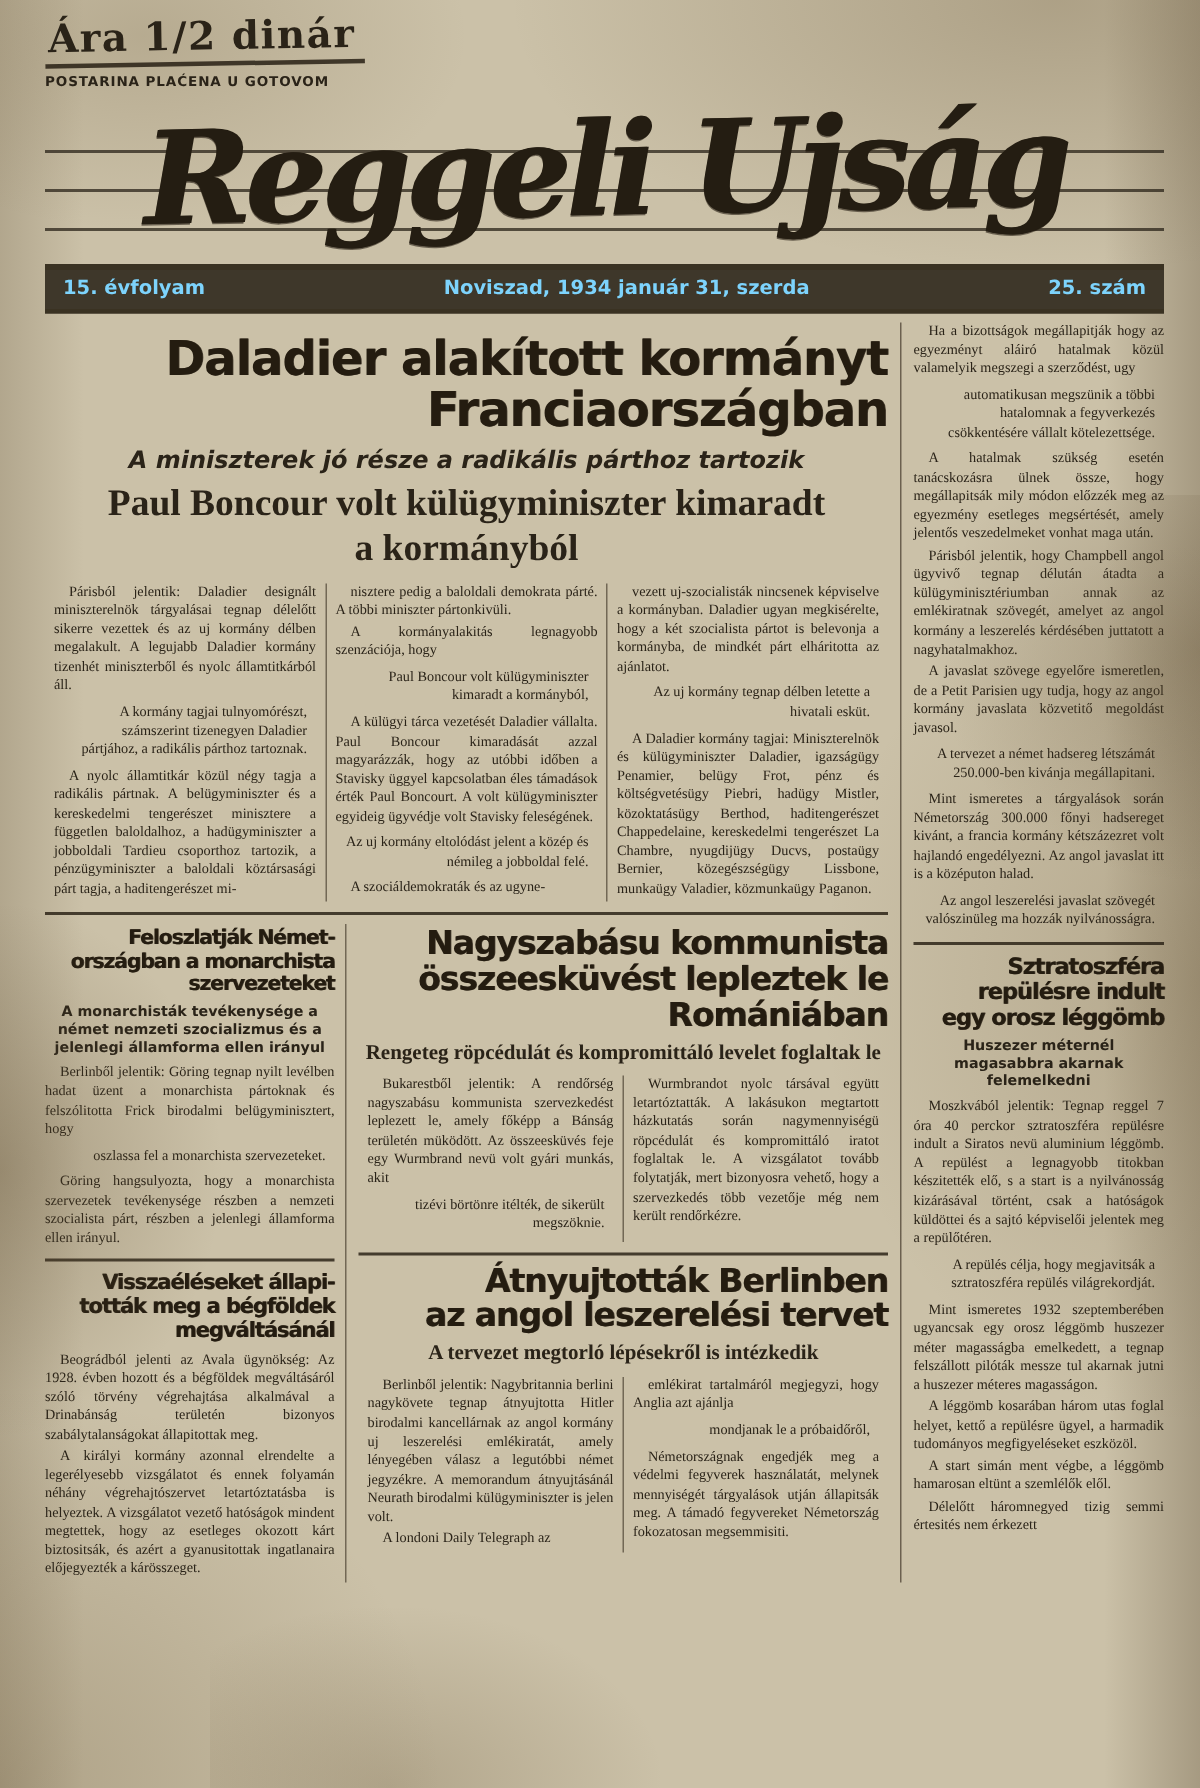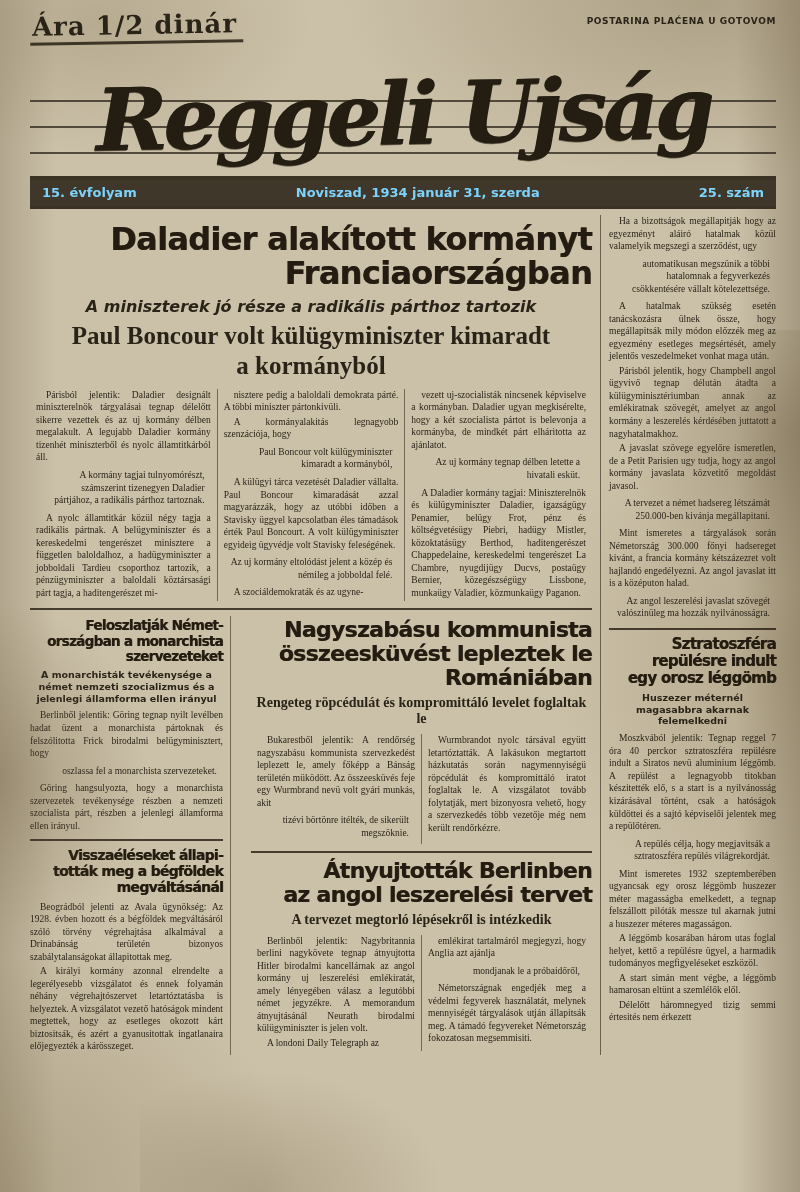--- a/index.html
+++ b/index.html
@@ -19,21 +19,21 @@
     padding:10px 24px 14px 30px;
   }
   .stain { position:absolute; pointer-events:none; }
   .stain1 { top:600px; left:0; width:150px; height:360px;
     background:radial-gradient(ellipse at 0% 50%, rgba(95,77,48,0.32), transparent 70%); }
   .stain2 { top:330px; right:0; width:180px; height:260px;
     background:radial-gradient(ellipse at 100% 40%, rgba(92,74,46,0.30), transparent 70%); }
   .stain3 { bottom:0; left:140px; width:300px; height:120px;
     background:radial-gradient(ellipse at 40% 100%, rgba(100,82,52,0.25), transparent 72%); }
 
-  .hdr { display:flex; justify-content:space-between; align-items:flex-start; height:46px; }
+  .hdr { display:flex; justify-content:space-between; align-items:flex-start; height:46px;flex-direction:column; }
   .price { font-family:"DejaVu Serif", serif; font-weight:bold; font-size:26px;
     letter-spacing:1px; border-bottom:3px solid rgba(40,32,20,0.85); padding:0 6px 1px 2px;
     transform:rotate(-1deg); }
   .postage { font-family:"DejaVu Sans", sans-serif; font-weight:bold; font-size:9px;
     letter-spacing:0.6px; margin-top:6px; }
 
   .masthead { position:relative; height:118px; }
   .mast-line { position:absolute; left:0; right:0; height:2px; background:rgba(42,35,24,0.75); }
   .ml1 { top:44px; } .ml2 { top:70px; } .ml3 { top:96px; }
   .mast-title { position:relative; z-index:1; text-align:center;
@@ -66,21 +66,21 @@
 
   .paras p, .body p { font-size:9.5px; line-height:1.32; text-align:justify;
     text-indent:10px; margin-bottom:2px; }
   .paras p.emph, .body p.emph { font-weight:normal; text-align:right; text-indent:0;
     padding:1px 6px; margin:4px 0; }
 
   .rule-strong { border-top:2px solid rgba(45,37,24,0.85); margin:7px 0 6px; }
 
   .section2 { display:flex; align-items:stretch; }
   .subcol-left { width:200px; padding-right:7px; }
-  .subcol-center { flex:1; border-left:1px solid rgba(55,45,30,0.6); padding-left:20px; }
+  .subcol-center { flex:1; border-left:1px solid rgba(55,45,30,0.6); padding-left:8px; }
 
   .hl-m { font-size:13.5px; line-height:1.15; margin:2px 0 4px; }
   .subh-sm { font-family:"DejaVu Sans", sans-serif; font-weight:bold; font-size:9.5px;
     text-align:center; line-height:1.25; margin-bottom:5px; }
   .hl-c { font-size:22px; line-height:1.08; margin:2px 0 5px; }
   .subh-serif { font-family:"Liberation Serif", serif; font-weight:bold; font-size:14px;
     text-align:center; line-height:1.2; margin-bottom:6px; }
   .hl-r { font-size:15px; line-height:1.15; margin:3px 0 4px; }
   .hl-m2 { font-size:14px; line-height:1.15; margin:3px 0 5px; }
 </style>

